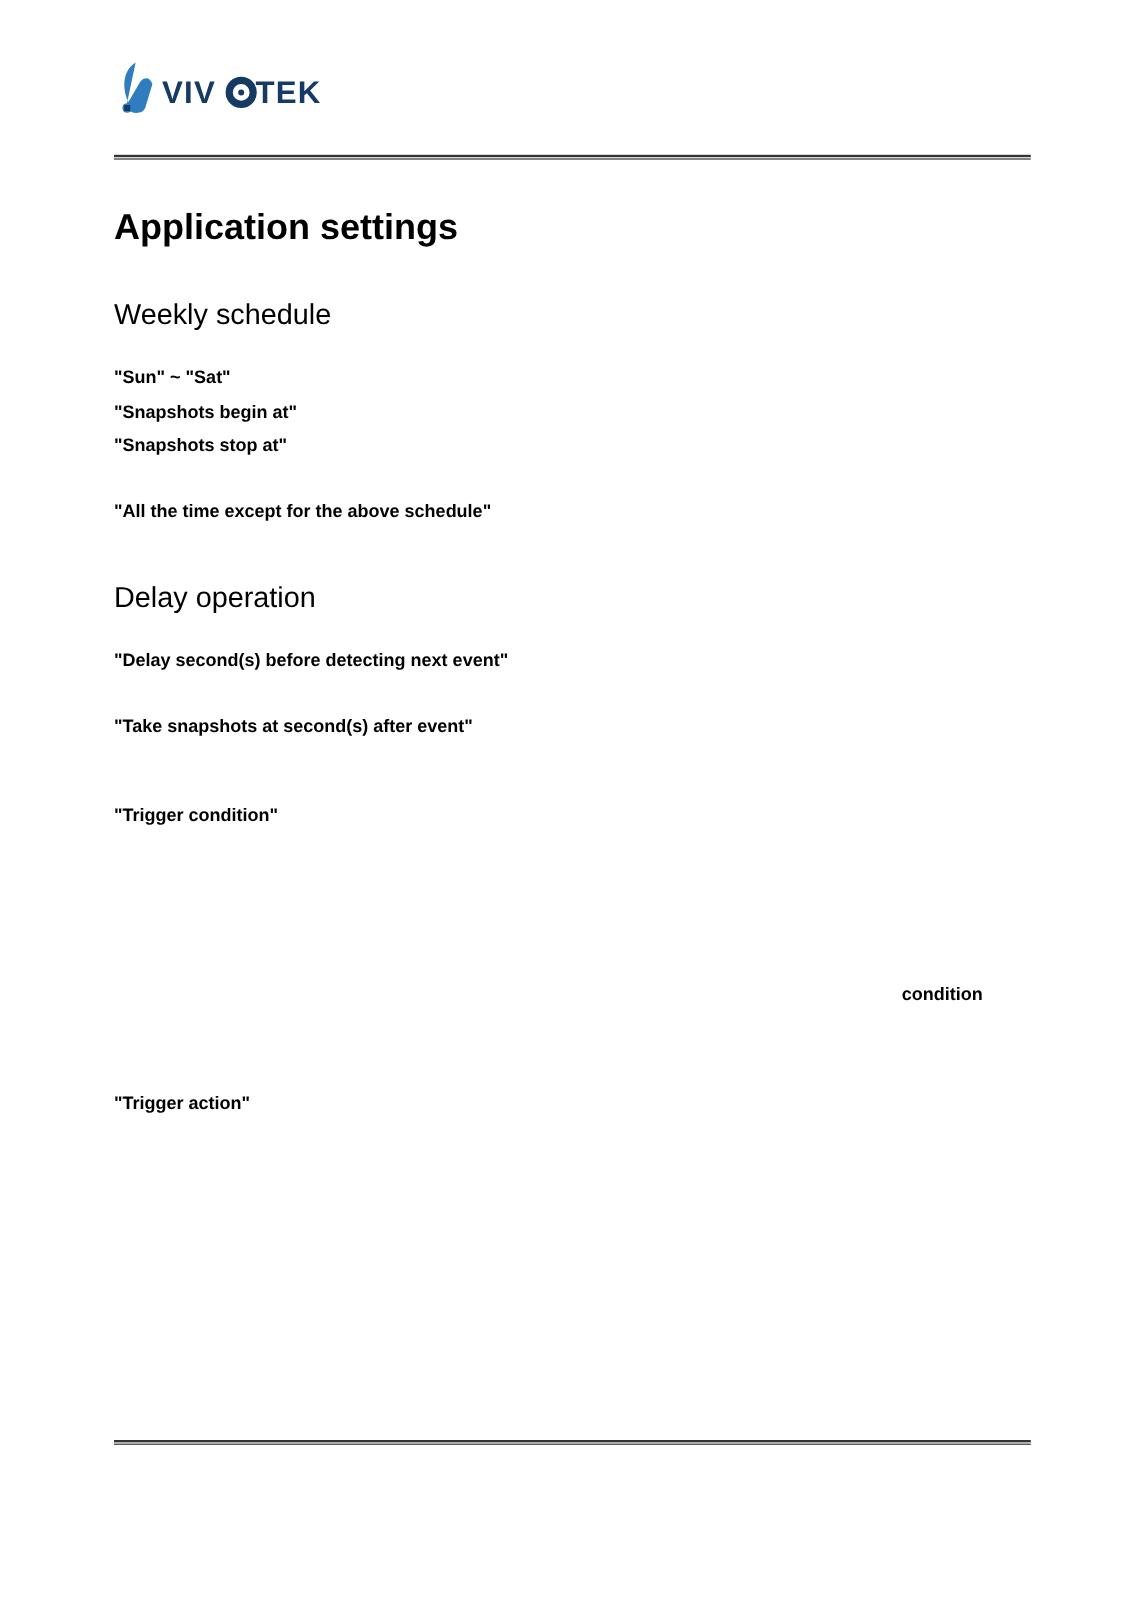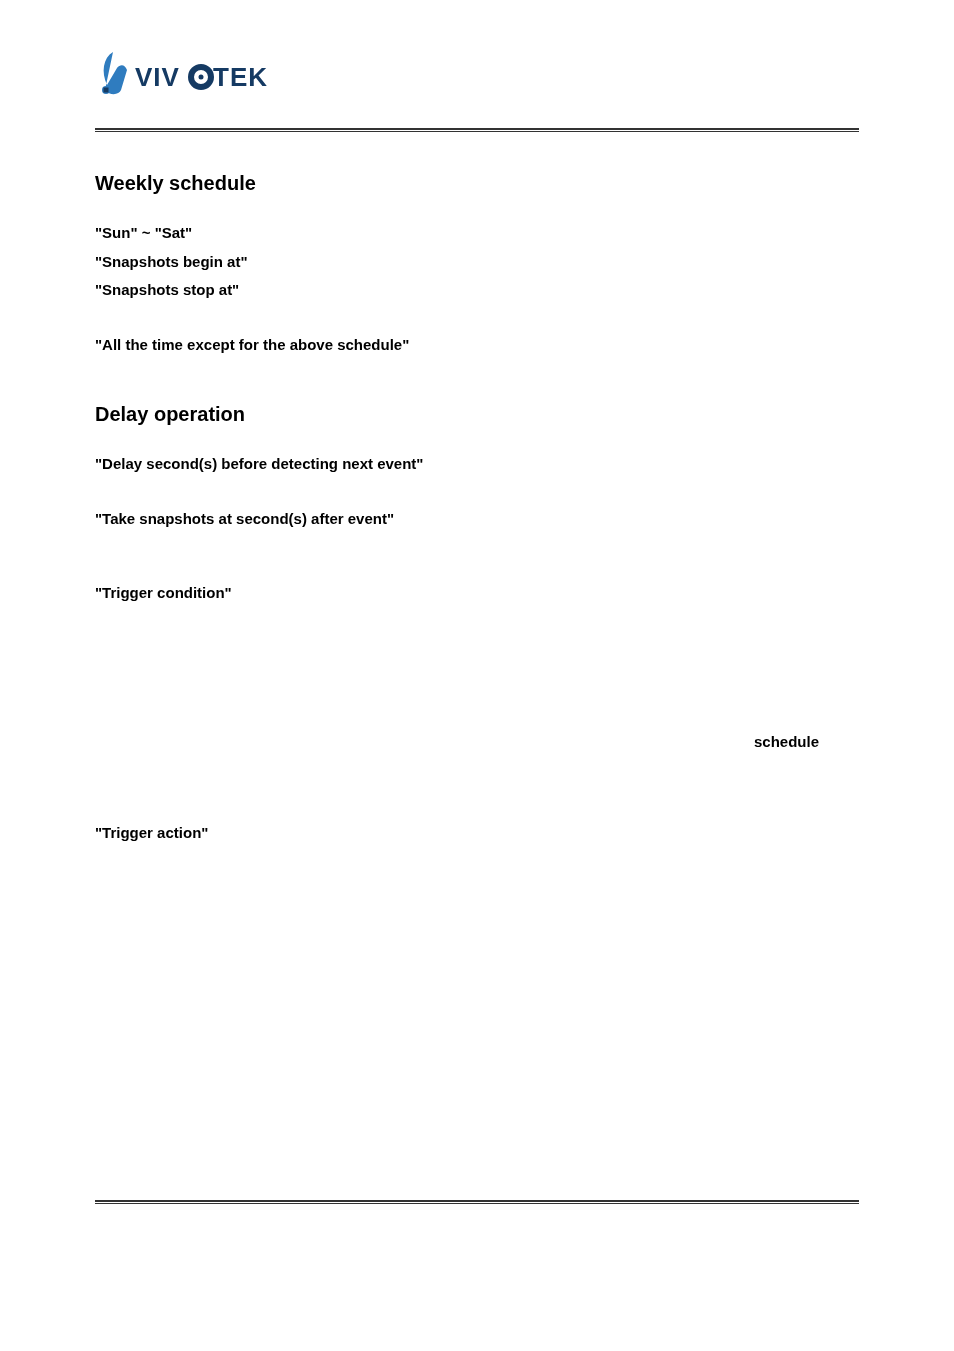--- a/index.html
+++ b/index.html
@@ -52,22 +52,22 @@
   }
   .content {
     padding-top: 40px;
   }
   .h1 {
     font-size: 30px;
     font-weight: bold;
     margin: 0 0 42px 0;
   }
   .h2 {
-    font-size: 20px;
-    font-weight: bold;
+    font-size: 24px;
+    font-weight: normal;
     margin: 0 0 24px 0;
   }
   .bold {
     font-size: 15px;
     font-weight: bold;
     line-height: 1.9;
   }
   .para-spacing {
     margin: 0;
   }
@@ -95,20 +95,21 @@
       <circle cx="106" cy="27" r="10" fill="none" stroke="#153a63" stroke-width="6"></circle>
       <circle cx="106" cy="27" r="2.5" fill="#153a63"></circle>
       <text x="118" y="36" font-family="Arial Black, Arial, sans-serif" font-size="26" font-weight="900" fill="#153a63" letter-spacing="1">TEK</text>
     </svg>
   </div>
 
   <div class="hr-double"></div>
 
   <div class="content">
 
+    <h1 class="h1">Application settings</h1>
 
     <h2 class="h2">Weekly schedule</h2>
 
     <p class="bold para-spacing">"Sun" ~ "Sat"</p>
     <p class="bold para-spacing">"Snapshots begin at"</p>
     <p class="bold para-spacing">"Snapshots stop at"</p>
 
     <div class="gap-med"></div>
 
     <p class="bold para-spacing">"All the time except for the above schedule"</p>
@@ -122,21 +123,21 @@
     <div class="gap-med"></div>
 
     <p class="bold para-spacing">"Take snapshots at second(s) after event"</p>
 
     <div style="height:46px"></div>
 
     <p class="bold para-spacing">"Trigger  condition"</p>
 
     <div style="height:110px"></div>
 
-    <p class="undefined-right">schedule</p>
+    <p class="undefined-right">condition</p>
 
     <div style="height:54px"></div>
 
     <p class="bold para-spacing">"Trigger  action"</p>
 
   </div>
 
   <div class="hr-double bottom"></div>
 
 </div>

